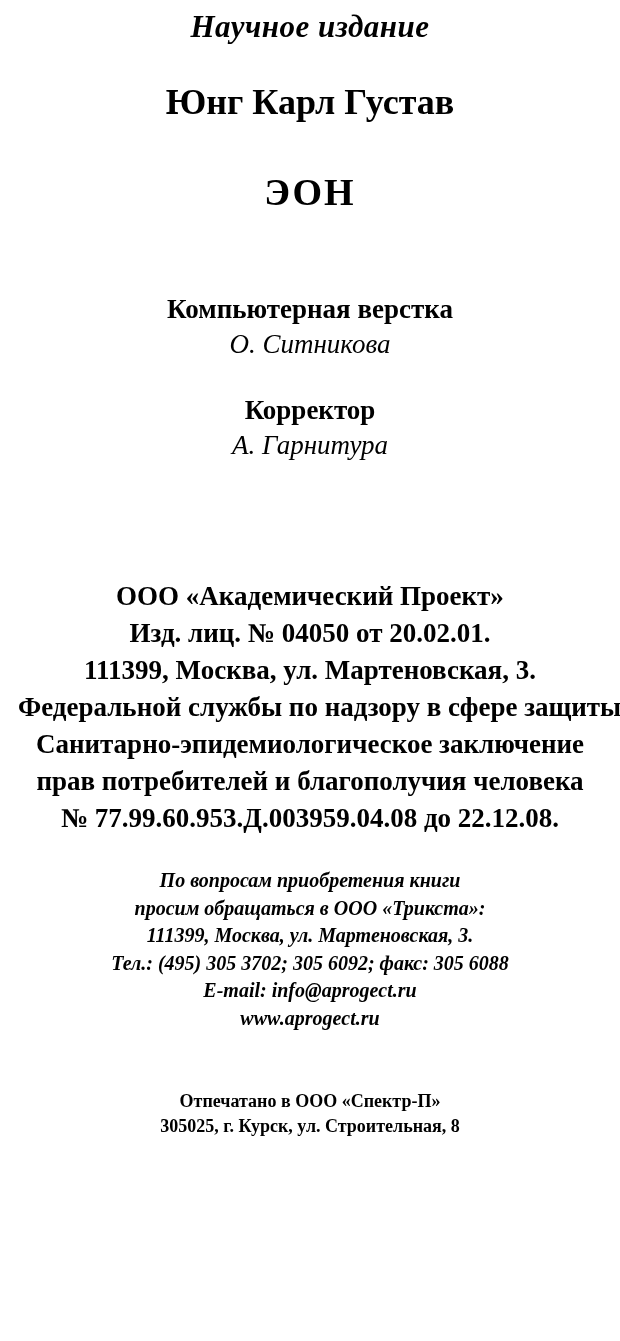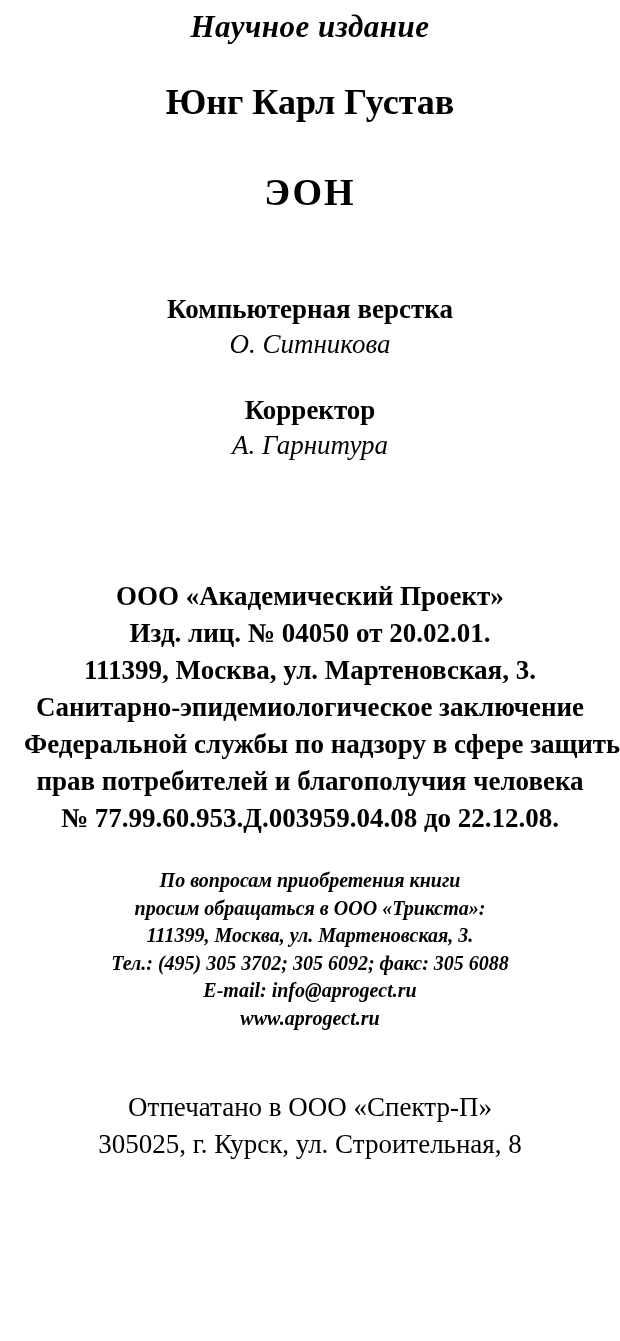--- a/index.html
+++ b/index.html
@@ -12,21 +12,21 @@
     height: 1341px;
     overflow: hidden;
     font-family: "Liberation Serif", serif;
     color: #000000;
   }
   .page {
     width: 620px;
     height: 1341px;
     position: relative;
     box-sizing: border-box;
-    padding: 0 24px;
+    padding: 0 18px;
     text-align: center;
   }
   .line {
     text-align: center;
     white-space: nowrap;
   }
   
   .series {
     font-style: italic;
     font-weight: bold;
@@ -93,22 +93,22 @@
   .imprint .line {
     font-weight: bold;
     font-size: 24px;
     line-height: 1.42;
   }
   
   .printer {
     padding-top: 56px;
   }
   .printer .line {
-    font-weight: normal;
-    font-size: 27px;
+    font-weight: bold;
+    font-size: 18px;
     line-height: 1.4;
   }
 </style>
 </head>
 <body>
 
 <div class="page">
 
   <div class="line series">Научное издание</div>
 
@@ -121,22 +121,22 @@
     <div class="line credit-name">О. Ситникова</div>
     <div class="credit-gap"></div>
     <div class="line credit-role">Корректор</div>
     <div class="line credit-name">А. Гарнитура</div>
   </div>
 
   <div class="publisher">
     <div class="line">ООО «Академический Проект»</div>
     <div class="line">Изд. лиц. № 04050 от 20.02.01.</div>
     <div class="line">111399, Москва, ул. Мартеновская, 3.</div>
+    <div class="line">Федеральной службы по надзору в сфере защиты</div>
     <div class="line">Санитарно-эпидемиологическое заключение</div>
-    <div class="line">Федеральной службы по надзору в сфере защиты</div>
     <div class="line">прав потребителей и благополучия человека</div>
     <div class="line">№ 77.99.60.953.Д.003959.04.08 до 22.12.08.</div>
   </div>
 
   <div class="sales">
     <div class="line">По вопросам приобретения книги</div>
     <div class="line">просим обращаться в ООО «Трикста»:</div>
     <div class="line">111399, Москва, ул. Мартеновская, 3.</div>
     <div class="line">Тел.: (495) 305 3702; 305 6092; факс: 305 6088</div>
     <div class="line">E-mail: info@aprogect.ru</div>

